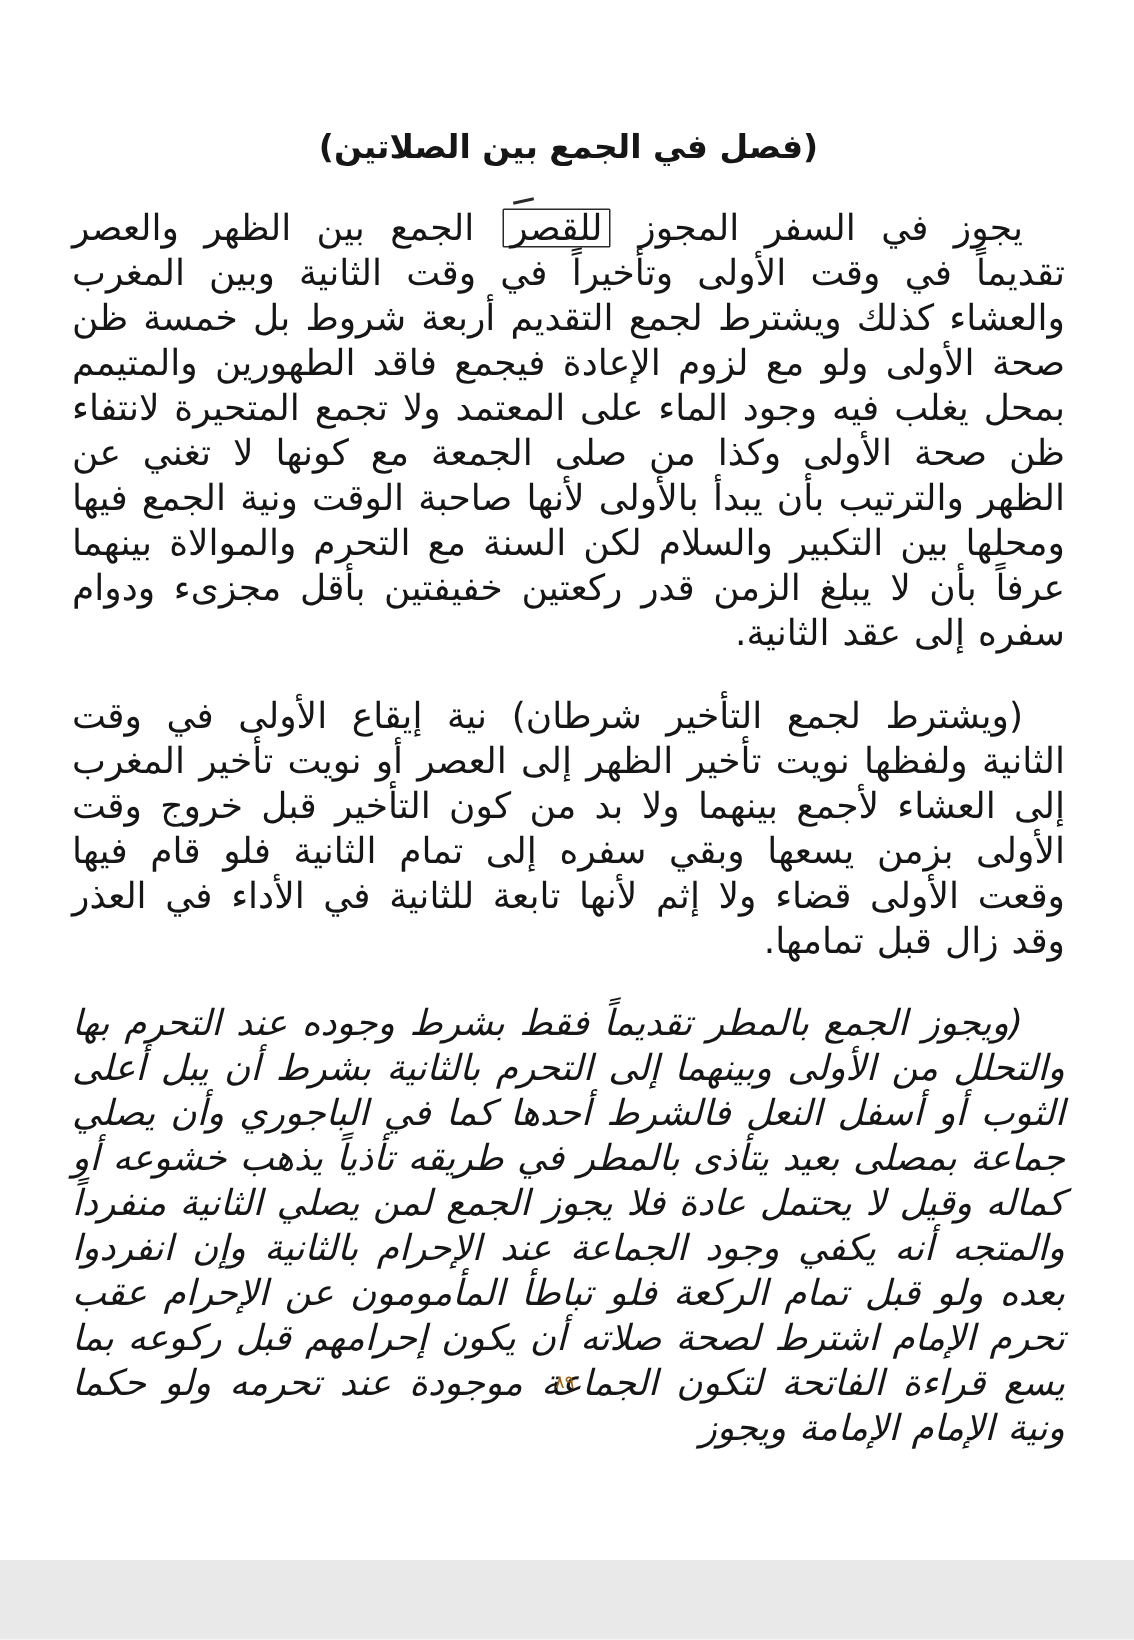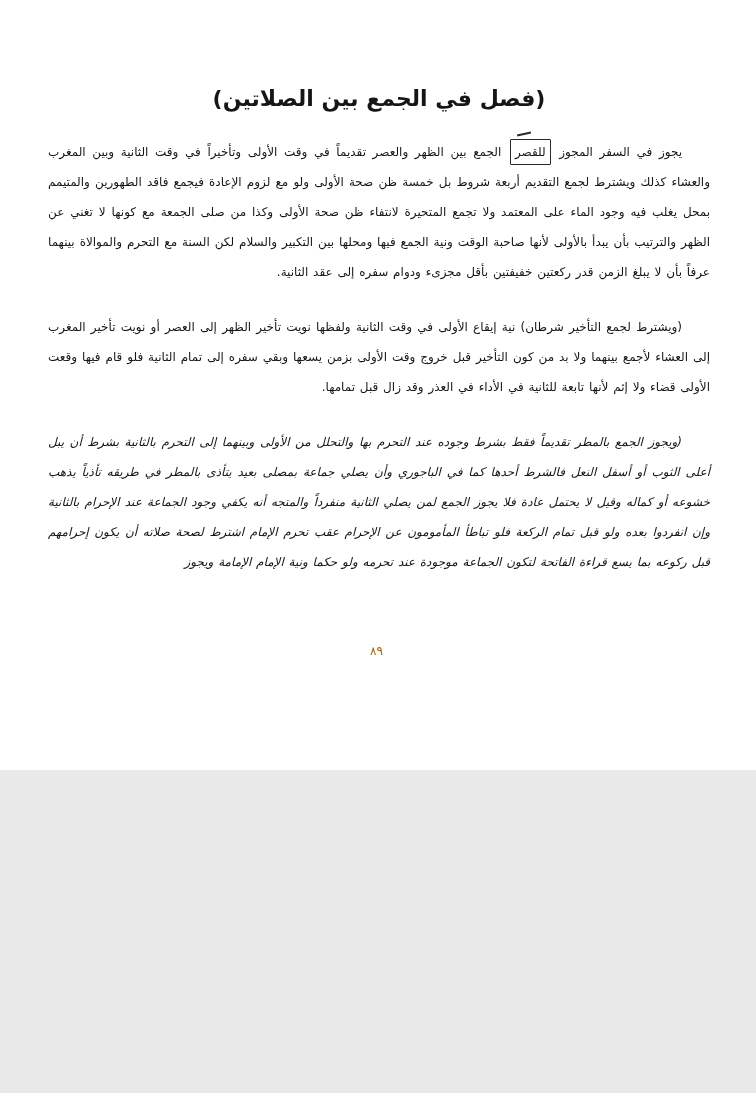--- a/index.html
+++ b/index.html
@@ -3,21 +3,21 @@
 <meta charset="utf-8">
 <style>
   html, body {
     margin: 0;
     padding: 0;
     background: #e9e9e9;
   }
   .page {
     position: relative;
     width: 756px;
-    height: 770px;
+    height: 1040px;
     margin: 0 auto;
     background: #ffffff;
     color: #161616;
     font-family: "DejaVu Sans", sans-serif;
     direction: rtl;
     overflow: hidden;
   }
   .content {
     position: absolute;
     top: 86px;
@@ -26,21 +26,21 @@
   }
   .title {
     margin: 0 0 26px 0;
     text-align: center;
     font-size: 22px;
     font-weight: bold;
     letter-spacing: 0.5px;
   }
   .para {
     margin: 16px 0 25px 0;
-    font-size: 12px;
+    font-size: 24px;
     line-height: 30px;
     text-align: justify;
     text-justify: inter-word;
     text-indent: 28px;
     word-spacing: 1px;
   }
   .para:last-of-type {
     margin-bottom: 0;
     font-style: italic;
   }

